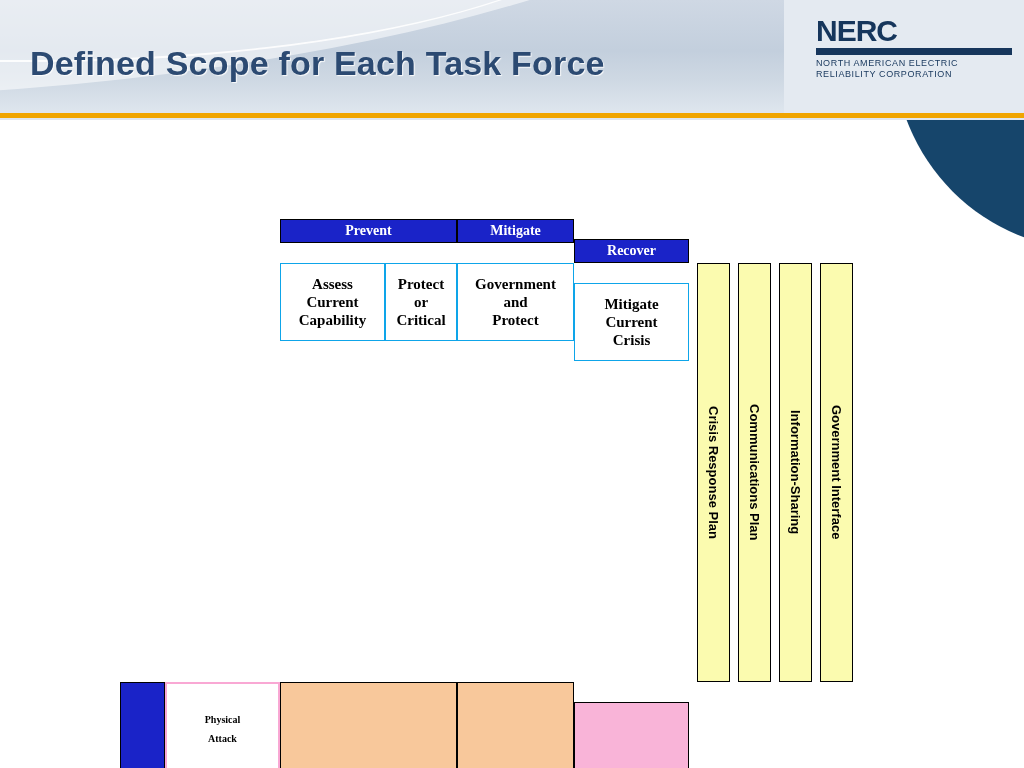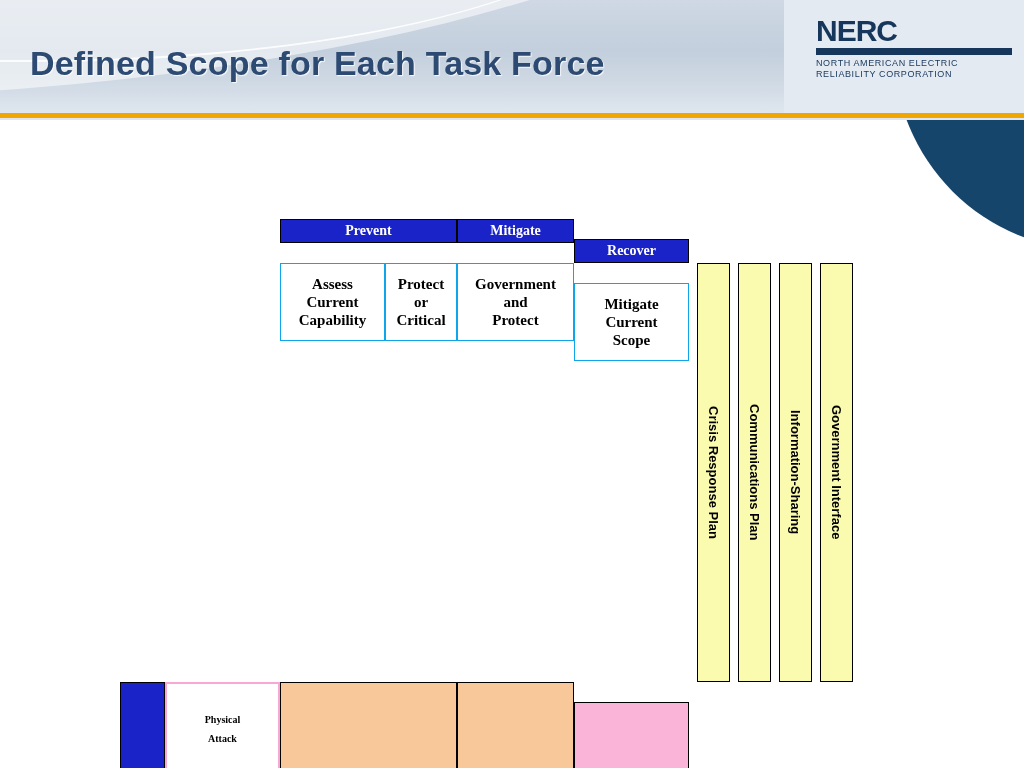--- a/index.html
+++ b/index.html
@@ -297,21 +297,21 @@
         <div>Government</div>
         <div>and</div>
         <div>Protect</div>
       </div>
     </div>
 
     <div class="hdr-cell w-identify">
       <div>
         <div>Mitigate</div>
         <div>Current</div>
-        <div>Scope</div>
+        <div>Crisis</div>
       </div>
     </div>
 
     <div class="w-vert-gap spacer"></div>
     <div class="vert-cell w-vert" style="height:419px">Crisis Response Plan</div>
     <div class="w-vert-gap spacer"></div>
     <div class="vert-cell w-vert" style="height:419px">Communications Plan</div>
     <div class="w-vert-gap spacer"></div>
     <div class="vert-cell w-vert" style="height:419px">Information-Sharing</div>
     <div class="w-vert-gap spacer"></div>

